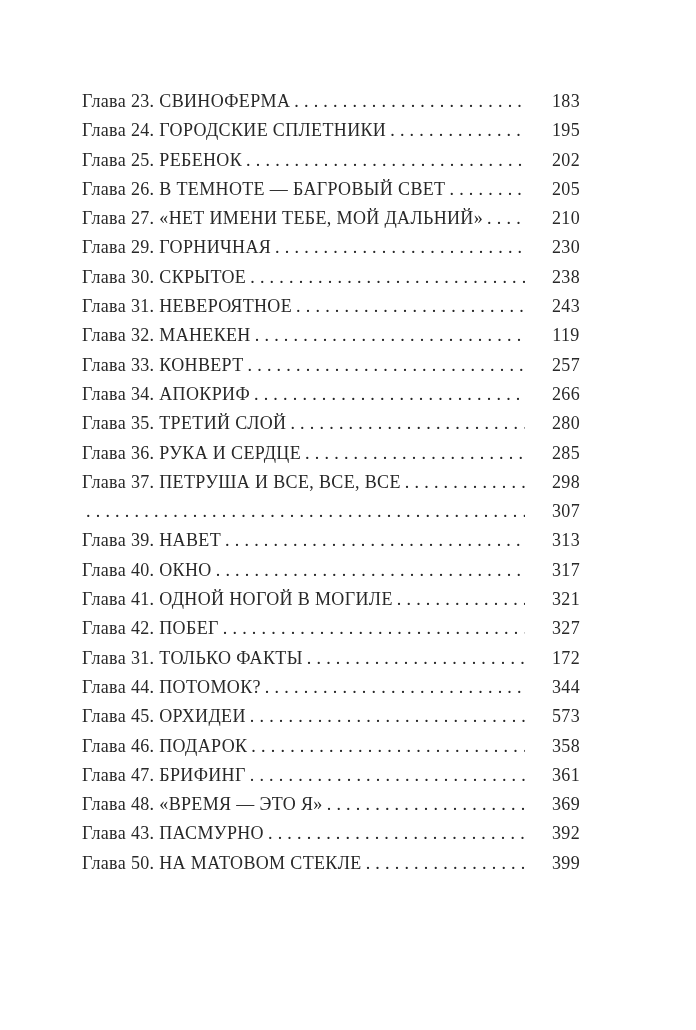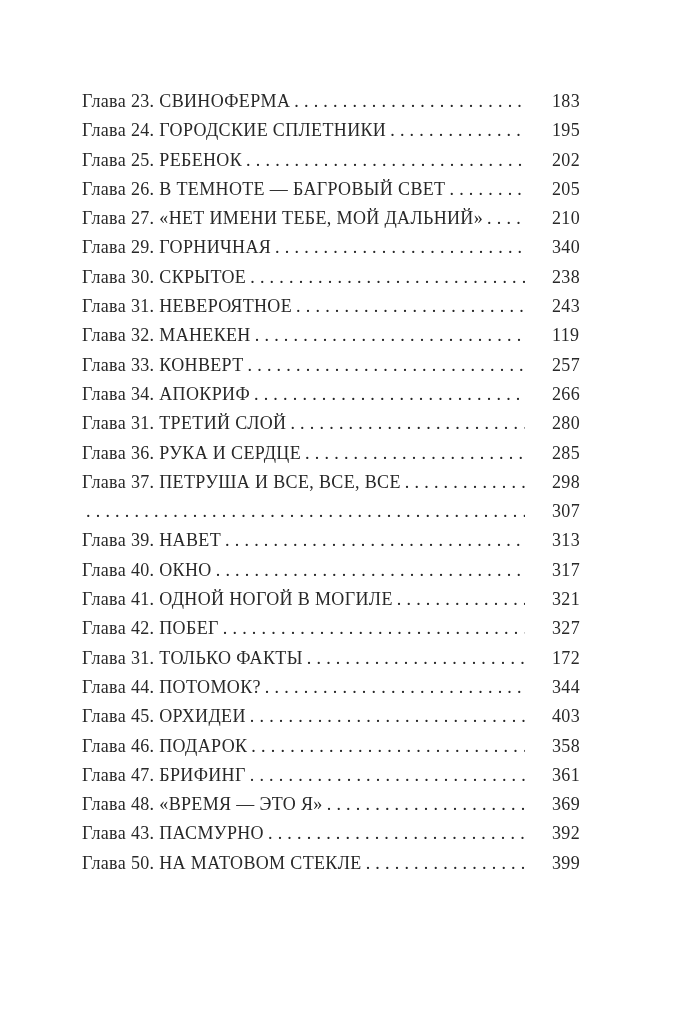--- a/index.html
+++ b/index.html
@@ -40,21 +40,21 @@
     margin-left: 4px;
     margin-right: 9px;
     letter-spacing: 0.35px;
   }
   .toc-dots::after {
     content: ". . . . . . . . . . . . . . . . . . . . . . . . . . . . . . . . . . . . . . . . . . . . . . . . . . . . . . . . . . . . . . . . . . . . . .";
   }
   .toc-page {
     flex: 0 0 auto;
     min-width: 28px;
-    text-align: left;
+    text-align: center;
     margin-left: 18px;
   }
 </style>
 </head>
 <body>
 
 <div class="toc">
 
     <div class="toc-row">
       <span class="toc-label">Глава 23. СВИНОФЕРМА</span>
@@ -83,21 +83,21 @@
     <div class="toc-row">
       <span class="toc-label">Глава 27. «НЕТ ИМЕНИ ТЕБЕ, МОЙ ДАЛЬНИЙ»</span>
       <span class="toc-dots"></span>
       <span class="toc-page">210</span>
     </div>
 
 
     <div class="toc-row">
       <span class="toc-label">Глава 29. ГОРНИЧНАЯ</span>
       <span class="toc-dots"></span>
-      <span class="toc-page">340</span>
+      <span class="toc-page">230</span>
     </div>
 
     <div class="toc-row">
       <span class="toc-label">Глава 30. СКРЫТОЕ</span>
       <span class="toc-dots"></span>
       <span class="toc-page">238</span>
     </div>
 
     <div class="toc-row">
       <span class="toc-label">Глава 31. НЕВЕРОЯТНОЕ</span>
@@ -117,21 +117,21 @@
       <span class="toc-page">257</span>
     </div>
 
     <div class="toc-row">
       <span class="toc-label">Глава 34. АПОКРИФ</span>
       <span class="toc-dots"></span>
       <span class="toc-page">266</span>
     </div>
 
     <div class="toc-row">
-      <span class="toc-label">Глава 31. ТРЕТИЙ СЛОЙ</span>
+      <span class="toc-label">Глава 35. ТРЕТИЙ СЛОЙ</span>
       <span class="toc-dots"></span>
       <span class="toc-page">280</span>
     </div>
 
     <div class="toc-row">
       <span class="toc-label">Глава 36. РУКА И СЕРДЦЕ</span>
       <span class="toc-dots"></span>
       <span class="toc-page">285</span>
     </div>
 
@@ -178,21 +178,21 @@
 
     <div class="toc-row">
       <span class="toc-label">Глава 44. ПОТОМОК?</span>
       <span class="toc-dots"></span>
       <span class="toc-page">344</span>
     </div>
 
     <div class="toc-row">
       <span class="toc-label">Глава 45. ОРХИДЕИ</span>
       <span class="toc-dots"></span>
-      <span class="toc-page">403</span>
+      <span class="toc-page">573</span>
     </div>
 
     <div class="toc-row">
       <span class="toc-label">Глава 46. ПОДАРОК</span>
       <span class="toc-dots"></span>
       <span class="toc-page">358</span>
     </div>
 
     <div class="toc-row">
       <span class="toc-label">Глава 47. БРИФИНГ</span>

